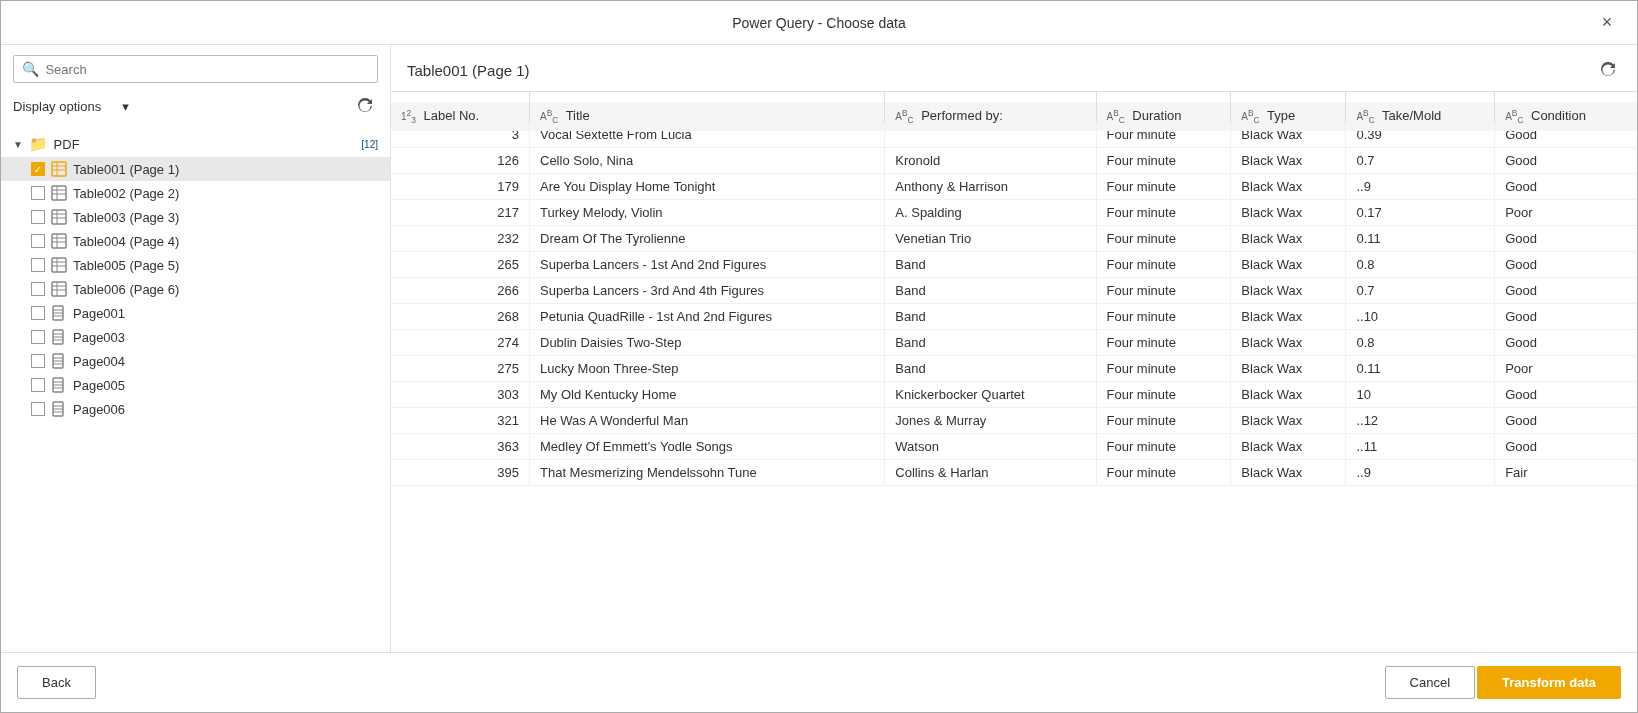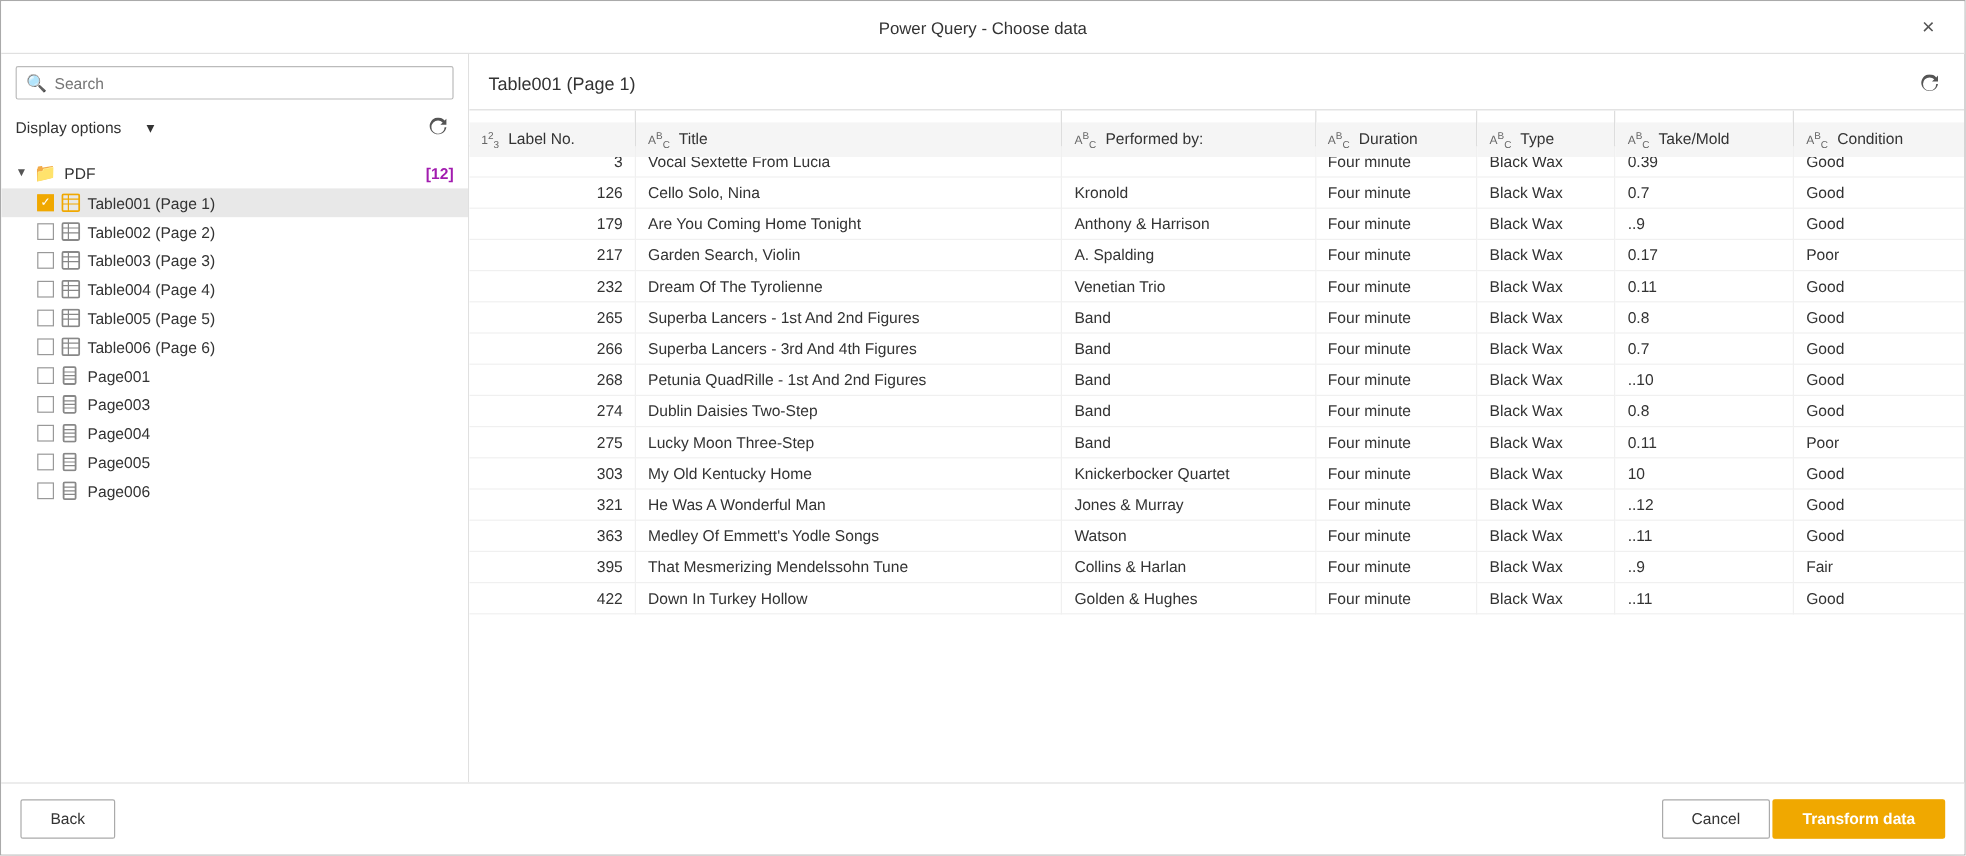--- a/index.html
+++ b/index.html
@@ -118,21 +118,21 @@
       align-items: center;
       padding: 4px 12px;
       gap: 6px;
       font-size: 13px;
       cursor: pointer;
     }
 
     .folder-arrow { font-size: 10px; color: #555; }
     .folder-icon { color: #f0a800; font-size: 15px; }
     .folder-name { flex: 1; color: #333; }
-    .folder-count { color: #a21caf; font-size: 13px; font-weight: bold; }
+    .folder-count { color: #0c4a6e; font-size: 10px; }
 
     .tree-item {
       display: flex;
       align-items: center;
       padding: 4px 12px 4px 30px;
       gap: 6px;
       font-size: 13px;
       cursor: pointer;
     }
 
@@ -528,30 +528,30 @@
     <td class="col-num">126</td>
     <td>Cello Solo, Nina</td>
     <td>Kronold</td>
     <td>Four minute</td>
     <td>Black Wax</td>
     <td>0.7</td>
     <td>Good</td>
   </tr>
               <tr>
     <td class="col-num">179</td>
-    <td>Are You Coming Home Tonight</td>
+    <td>Are You Display Home Tonight</td>
     <td>Anthony &amp; Harrison</td>
     <td>Four minute</td>
     <td>Black Wax</td>
     <td>..9</td>
     <td>Good</td>
   </tr>
               <tr>
     <td class="col-num">217</td>
-    <td>Garden Search, Violin</td>
+    <td>Turkey Melody, Violin</td>
     <td>A. Spalding</td>
     <td>Four minute</td>
     <td>Black Wax</td>
     <td>0.17</td>
     <td>Poor</td>
   </tr>
               <tr>
     <td class="col-num">232</td>
     <td>Dream Of The Tyrolienne</td>
     <td>Venetian Trio</td>
@@ -633,29 +633,20 @@
     <td>Good</td>
   </tr>
               <tr>
     <td class="col-num">395</td>
     <td>That Mesmerizing Mendelssohn Tune</td>
     <td>Collins &amp; Harlan</td>
     <td>Four minute</td>
     <td>Black Wax</td>
     <td>..9</td>
     <td>Fair</td>
-  </tr>
-              <tr>
-    <td class="col-num">422</td>
-    <td>Down In Turkey Hollow</td>
-    <td>Golden &amp; Hughes</td>
-    <td>Four minute</td>
-    <td>Black Wax</td>
-    <td>..11</td>
-    <td>Good</td>
   </tr>
             </tbody>
         </table>
       </div>
     </div>
   </div>
 
   <div class="bottom-bar">
     <button class="btn">Back</button>
     <div class="bottom-right">

